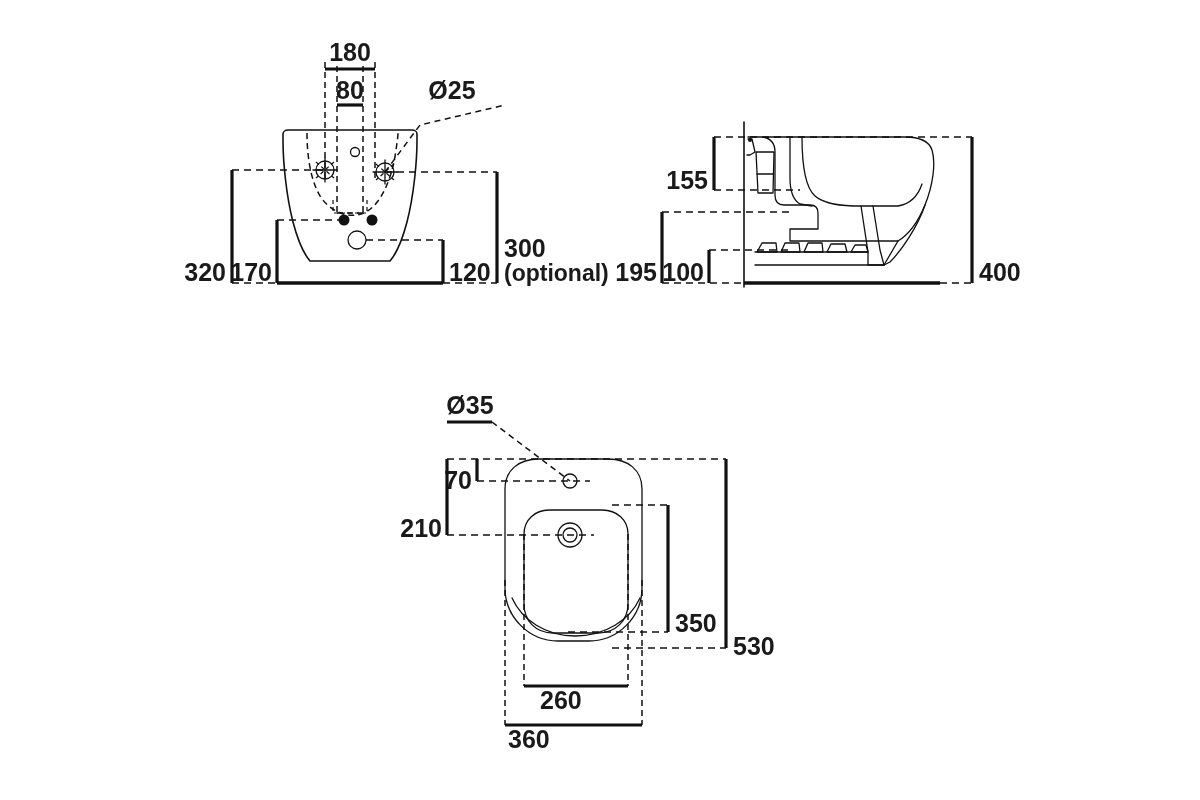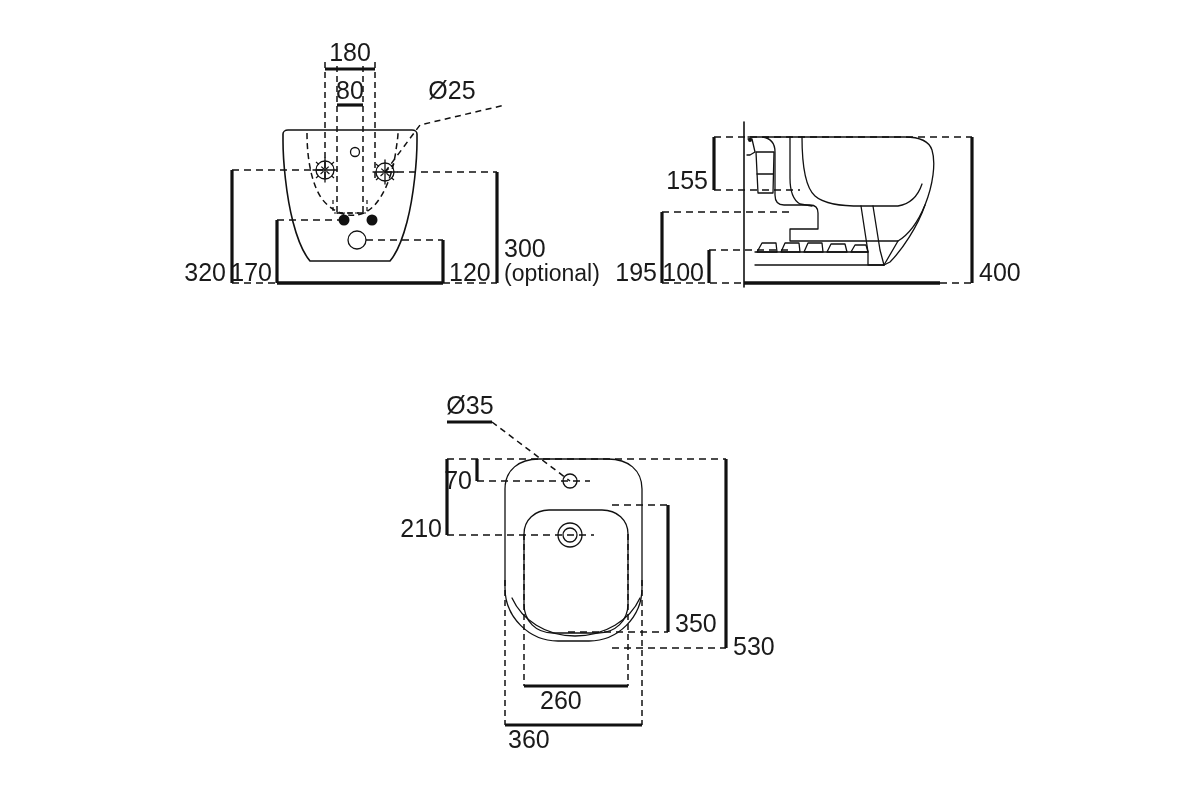--- a/index.html
+++ b/index.html
@@ -13,20 +13,21 @@
     height: 800px;
     font-family: "Liberation Sans", sans-serif;
     overflow: hidden;
     position: relative;
   }
   #drawing-root {
     position: absolute;
     left: 0; top: 0;
     width: 1200px;
     height: 800px;
+    font-weight: bold;
   }
   svg#drawing {
     display: block;
     width: 1200px;
     height: 800px;
     background: #ffffff;
   }
   text {
     font-family: "Liberation Sans", sans-serif;
     fill: #1a1a1a;

